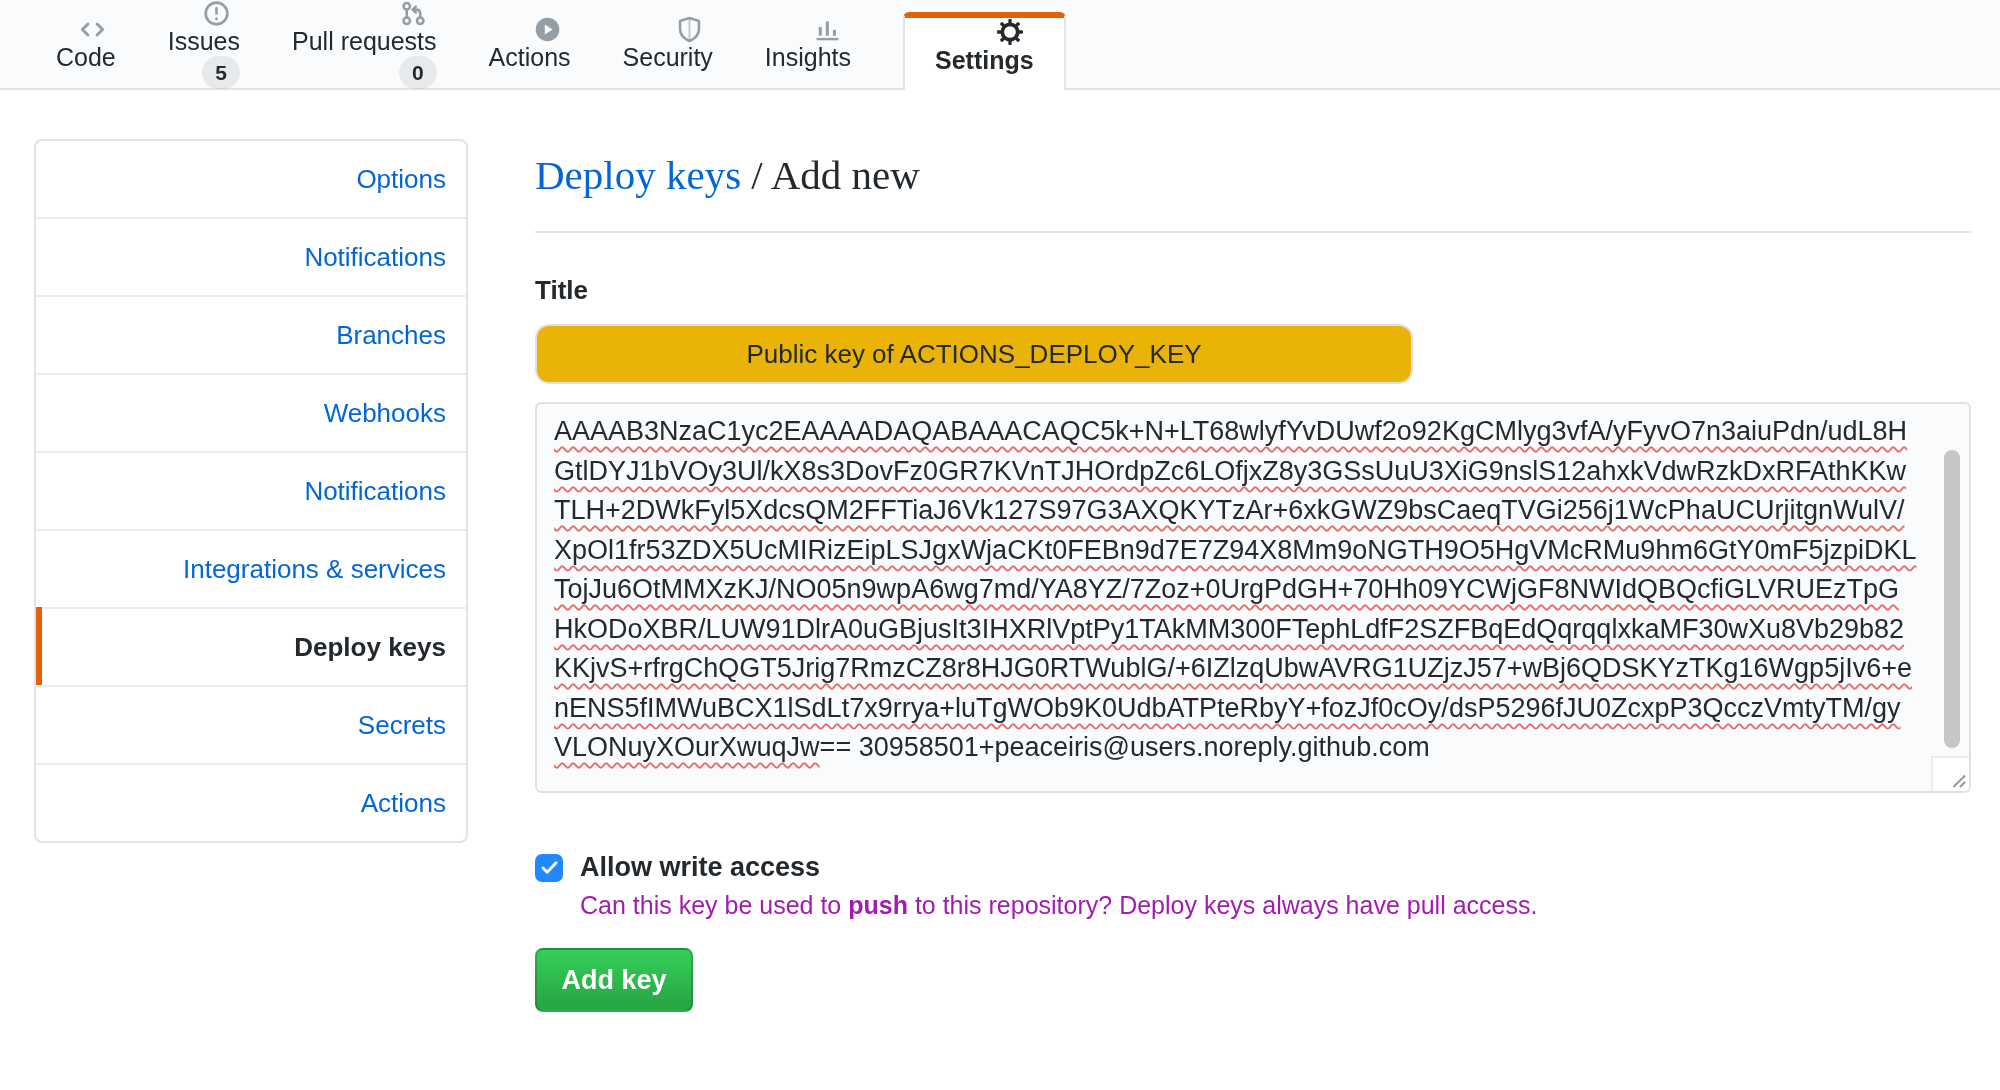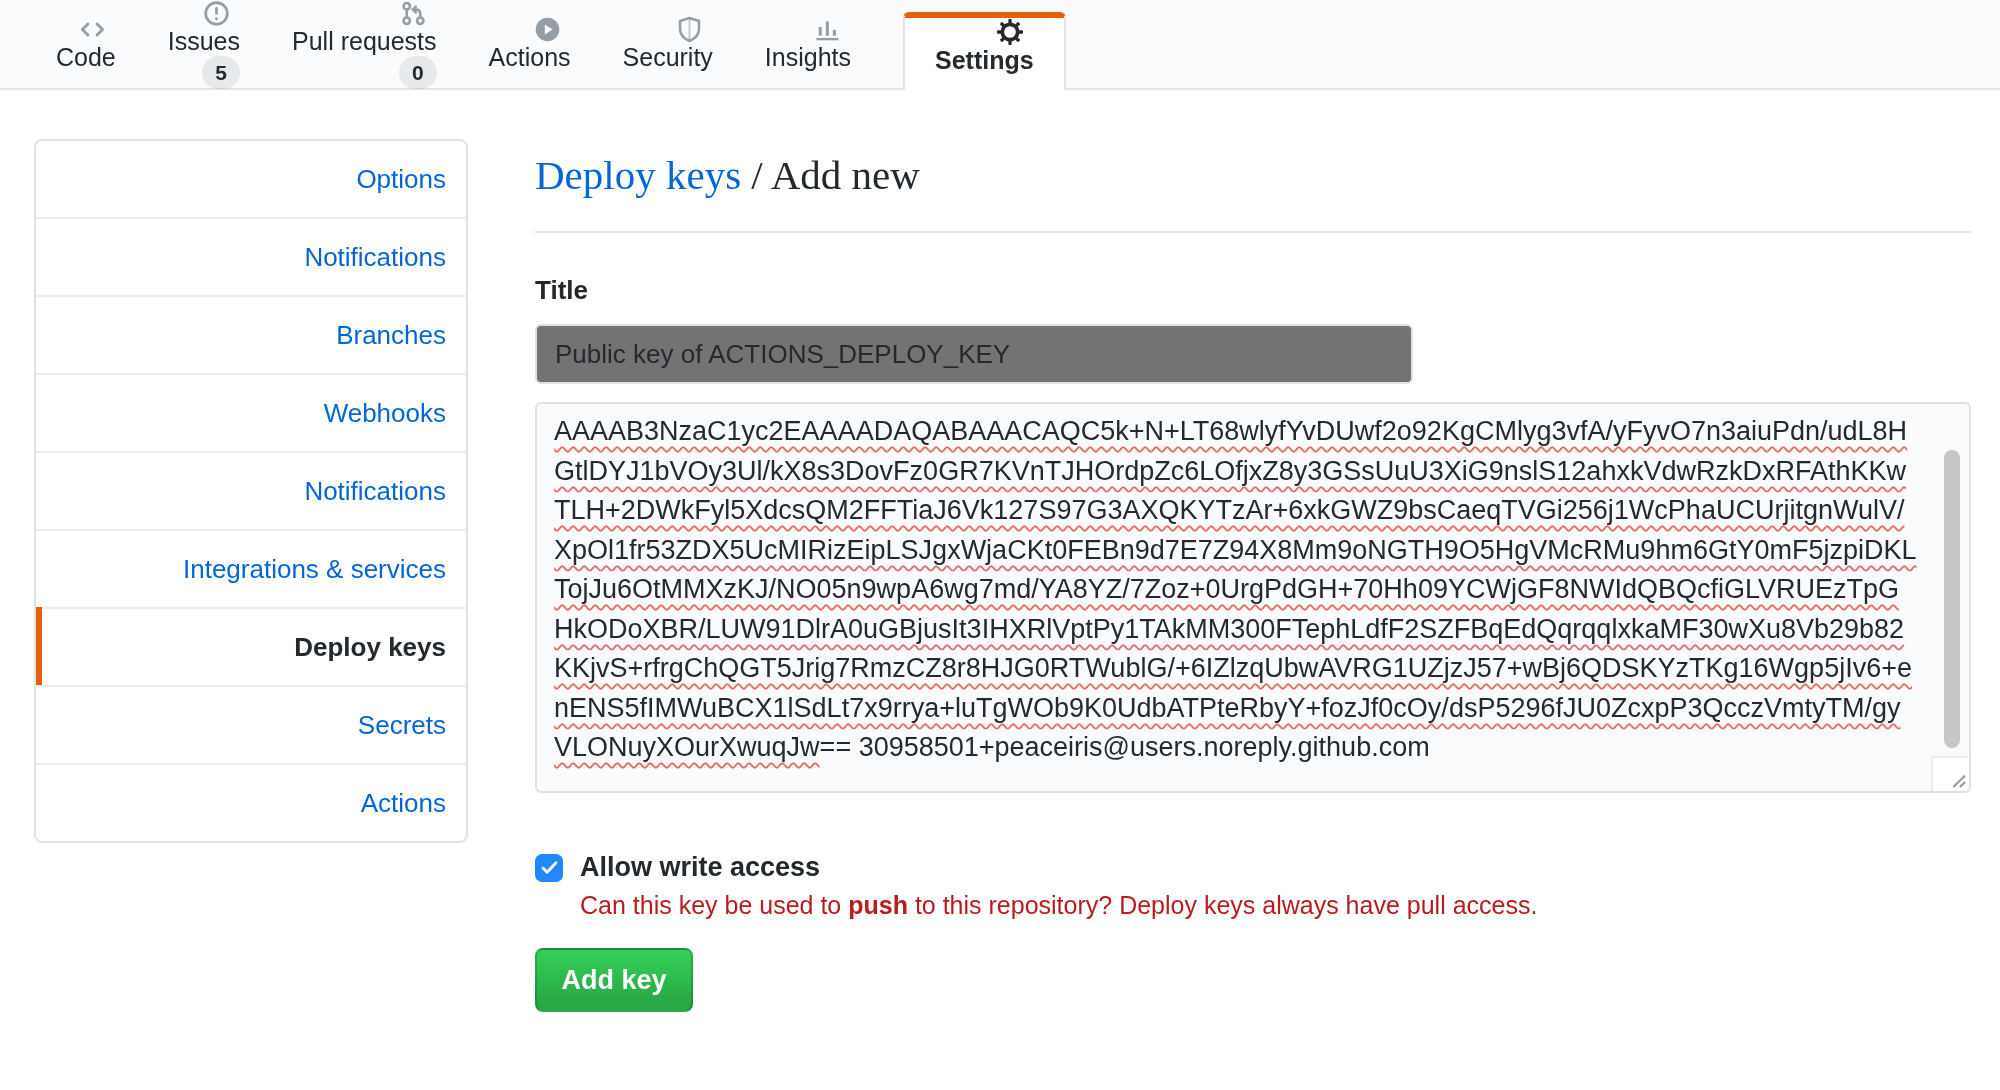--- a/index.html
+++ b/index.html
@@ -33,42 +33,42 @@
 
   
   .main { position: absolute; left: 535px; top: 139px; width: 1436px; }
   .page-head { font-size: 41px; font-weight: 400; padding-top: 12px; padding-bottom: 32px;
     border-bottom: 2px solid #e1e4e8; font-family: Liberation Serif, serif; }
   .page-head a { color: #0366d6; text-decoration: none; cursor: pointer; }
 
   .field-label { display: block; margin-top: 42px; font-size: 26px; font-weight: 700; }
 
   .title-input { display: block; margin-top: 18px; width: 878px; height: 60px;
-    background: #737373; border: 2px solid #dfe2e5; border-radius: 6px;
-    font-family: inherit; font-size: 26px; color: #24292e; padding: 0 18px; outline: none; }
+    background: #eab308; border: 2px solid #dfe2e5; border-radius: 14px;
+    font-family: inherit; font-size: 26px; color: #24292e; padding: 0 18px; outline: none; text-align: center; }
 
   .key-box { position: relative; margin-top: 18px; width: 1436px; height: 391px;
     background: #fafbfc; border: 2px solid #dfe2e5; border-radius: 6px;
     padding: 8px 52px 8px 17px; font-size: 27px; line-height: 39.5px;
     word-break: break-all; overflow: hidden; cursor: text; }
   .squiggle { text-decoration: underline; text-decoration-style: wavy;
     text-decoration-color: rgba(229,83,75,.85); text-decoration-thickness: 2px;
     text-underline-offset: 6px; }
   .v-scroll-thumb { position: absolute; right: 9px; top: 46px; width: 16px; height: 298px;
     background: #c4c6c8; border-radius: 9px; }
   .resize-corner { position: absolute; right: 0; bottom: 0; width: 38px; height: 35px;
     background: #ffffff; border-left: 2px solid #ececec; border-top: 2px solid #ececec;
     border-radius: 0 0 4px 0; display: flex; align-items: flex-end; justify-content: flex-end;
     cursor: nwse-resize; }
 
   .write-row { display: flex; align-items: center; margin-top: 59px; }
   .checkbox { width: 28px; height: 28px; border-radius: 7px; background: #2188ff;
     display: flex; align-items: center; justify-content: center; cursor: pointer; flex: none; }
   .write-label { margin-left: 17px; font-size: 27px; font-weight: 700; cursor: pointer; }
-  .write-desc { margin-left: 45px; margin-top: 8px; font-size: 25px; color: #b91c1c; }
+  .write-desc { margin-left: 45px; margin-top: 8px; font-size: 25px; color: #a21caf; }
 
   .add-key-btn { margin-top: 28px; display: inline-block; min-width: 158px; height: 64px;
     padding: 0 23px; font-family: inherit; font-size: 27px; font-weight: 700; color: #ffffff;
     background: linear-gradient(-180deg, #34d058 0%, #28a745 90%);
     border: 2px solid rgba(27,31,35,.2); border-radius: 8px; cursor: pointer; }
 </style>
 </head>
 <body>
 
 <nav class="repo-nav">

